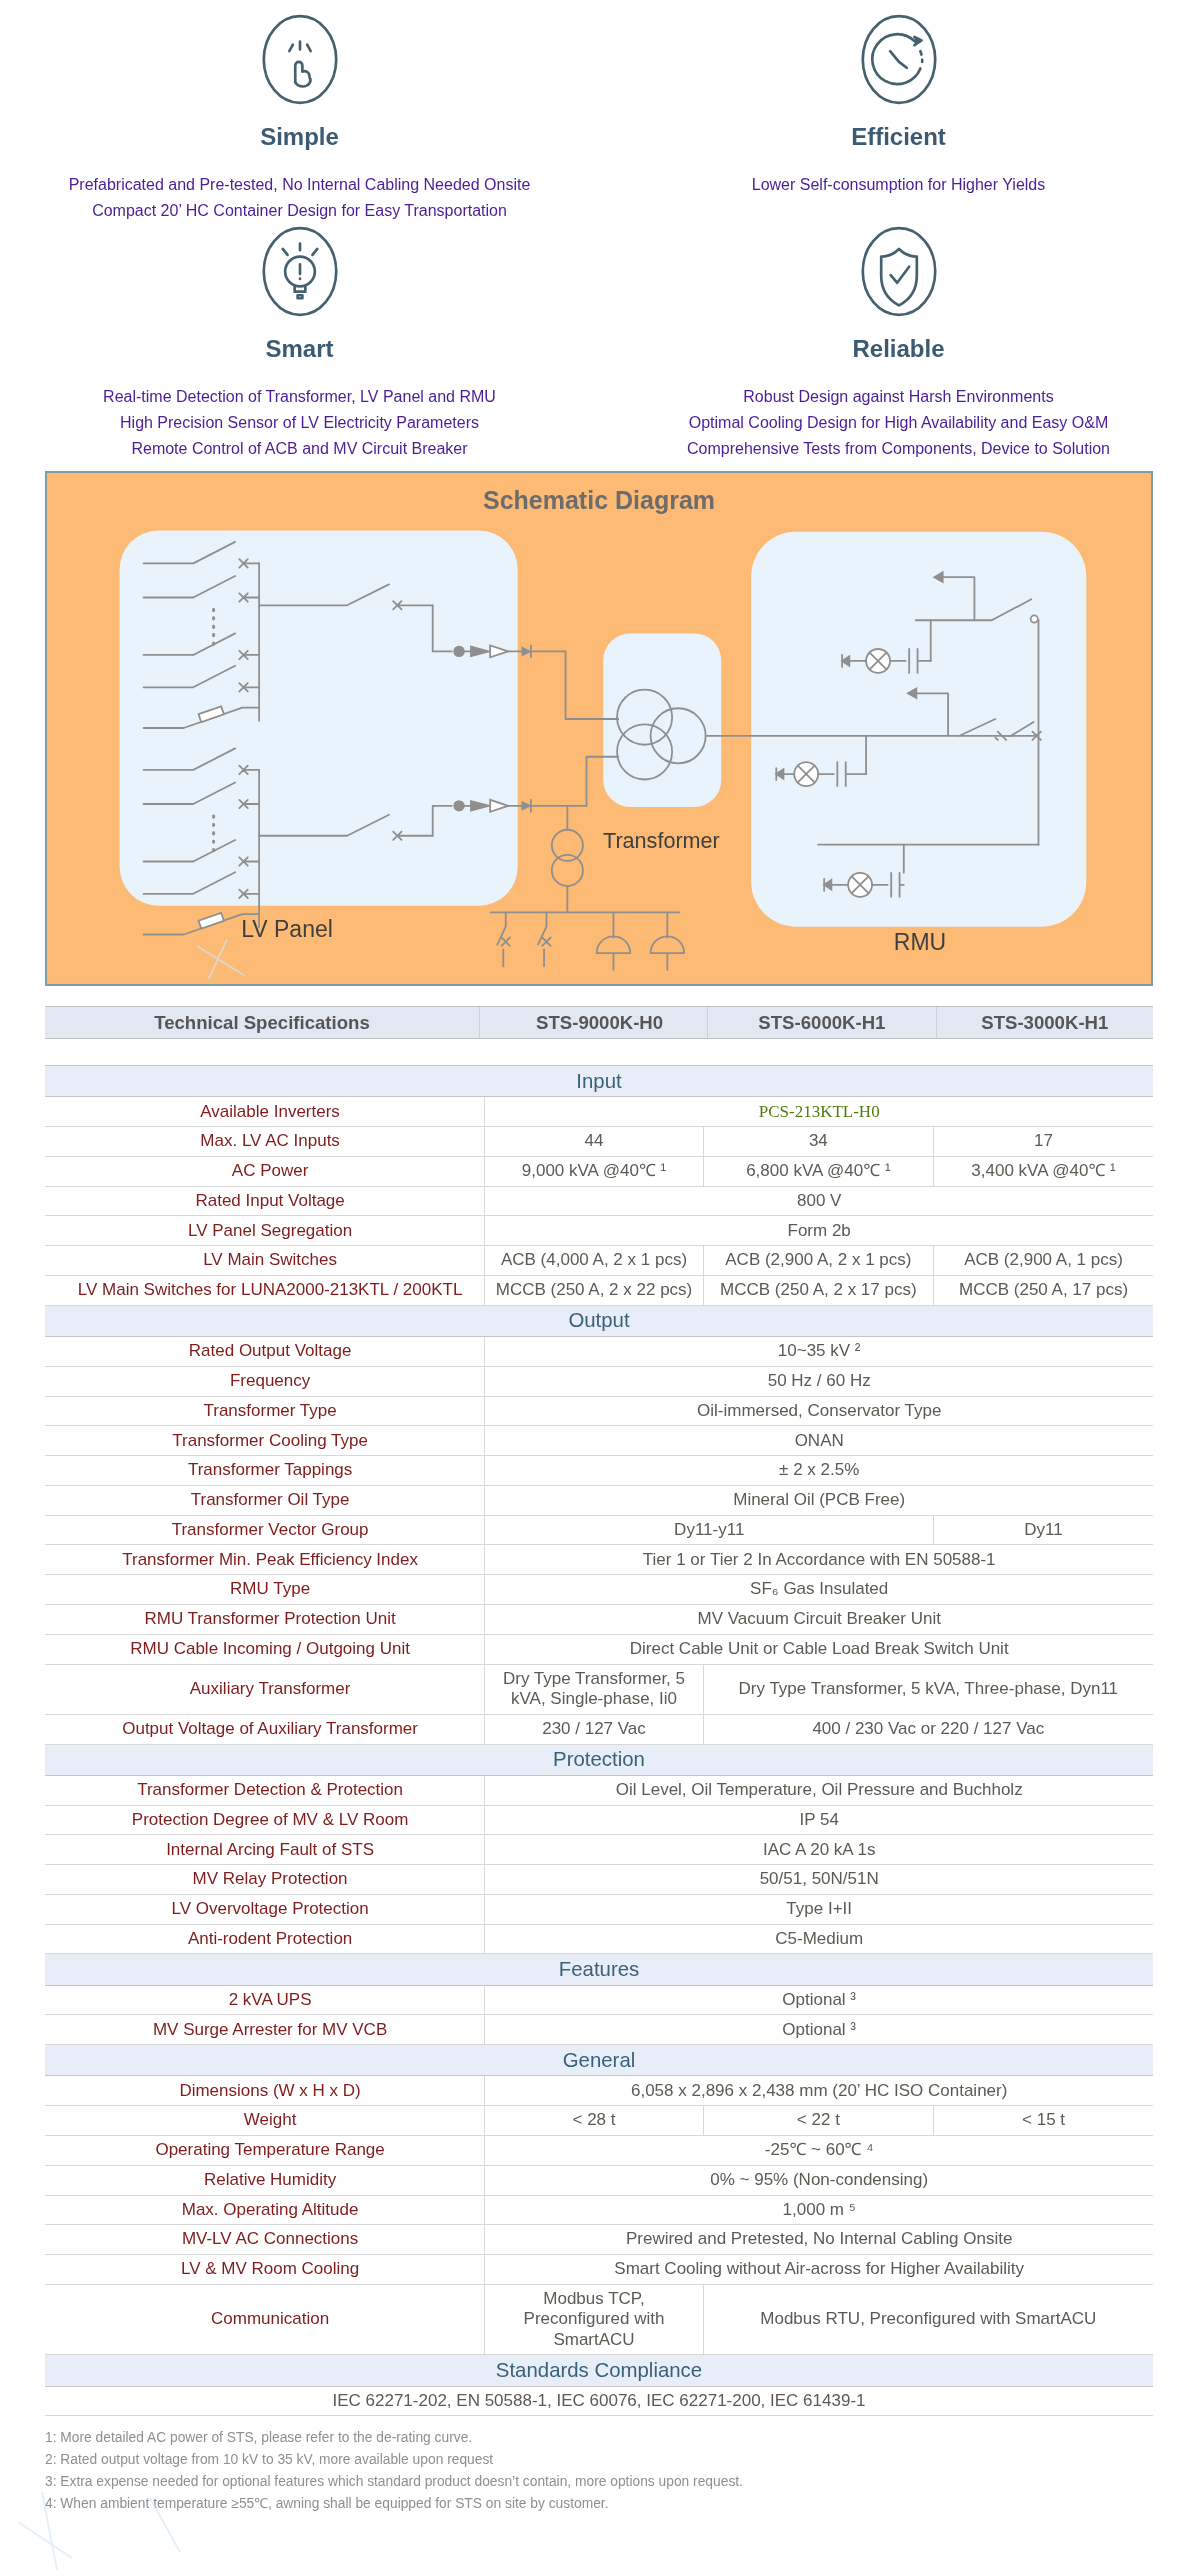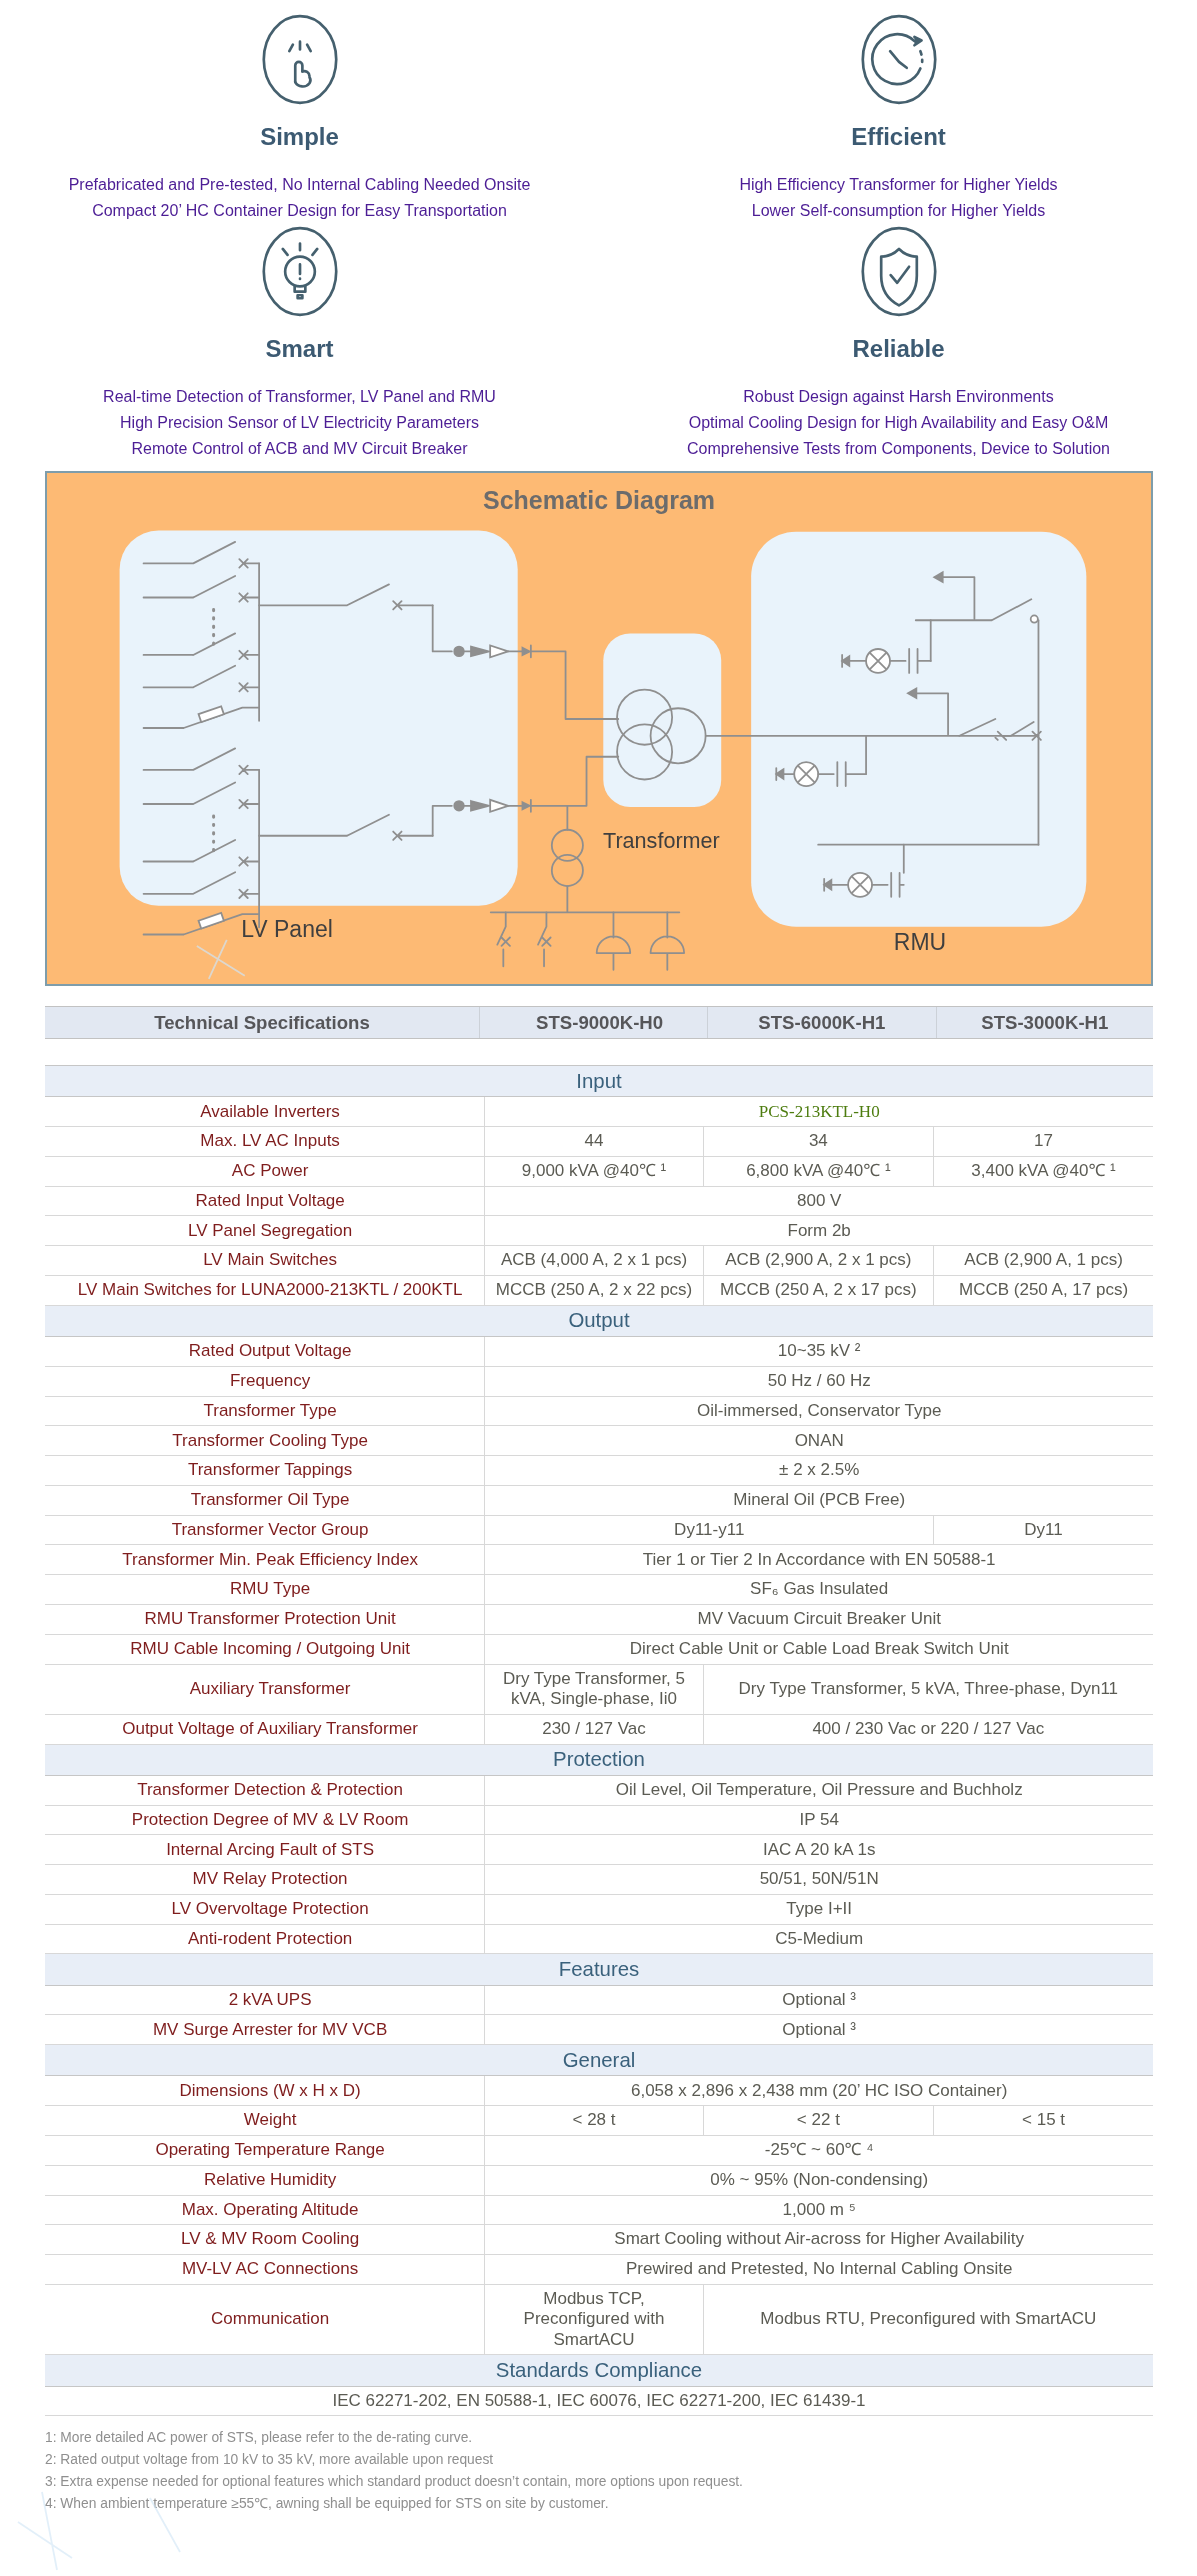--- a/index.html
+++ b/index.html
@@ -68,21 +68,20 @@
         <ellipse cx="70" cy="80" rx="61" ry="73" stroke="#45606e" stroke-width="4.5" fill="none" stroke-linecap="round" stroke-linejoin="round"></ellipse>
     <g stroke="#45606e" stroke-width="4.5" fill="none" stroke-linecap="round" stroke-linejoin="round">
           <path d="M96 49 A42 42 0 1 0 106 95"></path>
     <path d="M96 42 l12 6 -12 8" fill="#45606e"></path>
     <path d="M70 84 L55 66 M70 84 L83 94"></path>
     <path d="M106 66 a42 42 0 0 1 3 18" stroke-dasharray="6 9"></path>
         </g>
       </svg>
       <div class="f-title">Efficient</div>
       <div>
-        <div class="f-line">High Efficiency Transformer for Higher Yields</div>
         <div class="f-line">Lower Self-consumption for Higher Yields</div>
       </div>
     </div>
     <div class="fcard">
       <svg class="f-icon" width="84" height="95" viewBox="0 0 140 160">
         <ellipse cx="70" cy="80" rx="61" ry="73" stroke="#45606e" stroke-width="4.5" fill="none" stroke-linecap="round" stroke-linejoin="round"></ellipse>
     <g stroke="#45606e" stroke-width="4.5" fill="none" stroke-linecap="round" stroke-linejoin="round">
           <circle cx="70" cy="80" r="25"></circle>
     <path d="M61 105 v9 h18 v-9 M66 120 h8 v5 h-8 z"></path>
     <path d="M70 68 v16 M70 92 v0.5"></path>
@@ -400,26 +399,26 @@
         </tr>
         <tr>
           <td class="lbl">Relative Humidity</td>
           <td colspan="3" class="vd">0% ~ 95% (Non-condensing)</td>
         </tr>
         <tr>
           <td class="lbl">Max. Operating Altitude</td>
           <td colspan="3" class="vd">1,000 m ⁵</td>
         </tr>
         <tr>
+          <td class="lbl">MV-LV AC Connections</td>
+          <td colspan="3" class="vd">Prewired and Pretested, No Internal Cabling Onsite</td>
+        </tr>
+        <tr>
           <td class="lbl">LV &amp; MV Room Cooling</td>
           <td colspan="3" class="vd">Smart Cooling without Air-across for Higher Availability</td>
-        </tr>
-        <tr>
-          <td class="lbl">MV-LV AC Connections</td>
-          <td colspan="3" class="vd">Prewired and Pretested, No Internal Cabling Onsite</td>
         </tr>
         <tr>
           <td class="lbl">Communication</td>
           <td colspan="1" class="vd">Modbus TCP, Preconfigured with SmartACU</td>
           <td colspan="2" class="vd">Modbus RTU, Preconfigured with SmartACU</td>
         </tr>
         <tr>
           <td colspan="4" class="section">Standards Compliance</td>
         </tr>
         <tr>

